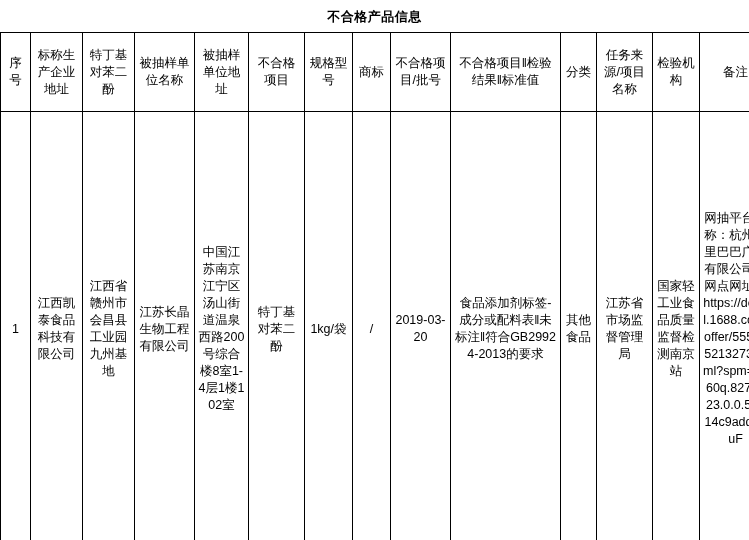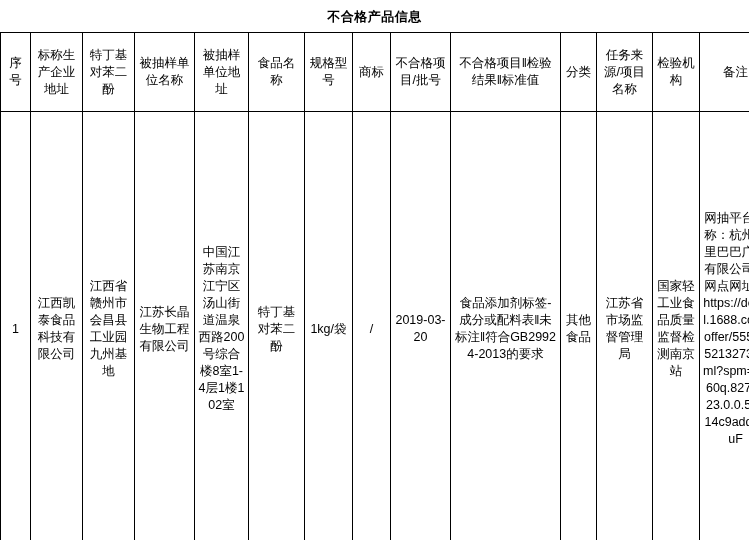--- a/index.html
+++ b/index.html
@@ -88,21 +88,21 @@
         <col class="c12">
         <col class="c13">
     </colgroup>
     <thead>
       <tr>
         <th>序号</th>
         <th>标称生产企业地址</th>
         <th>特丁基对苯二酚</th>
         <th>被抽样单位名称</th>
         <th>被抽样单位地址</th>
-        <th>食品名称</th>
+        <th>不合格项目</th>
         <th>规格型号</th>
         <th>商标</th>
         <th>不合格项目/批号</th>
         <th>不合格项目‖检验结果‖标准值</th>
         <th>分类</th>
         <th>任务来源/项目名称</th>
         <th>检验机构</th>
         <th>备注</th>
       </tr>
     </thead>

